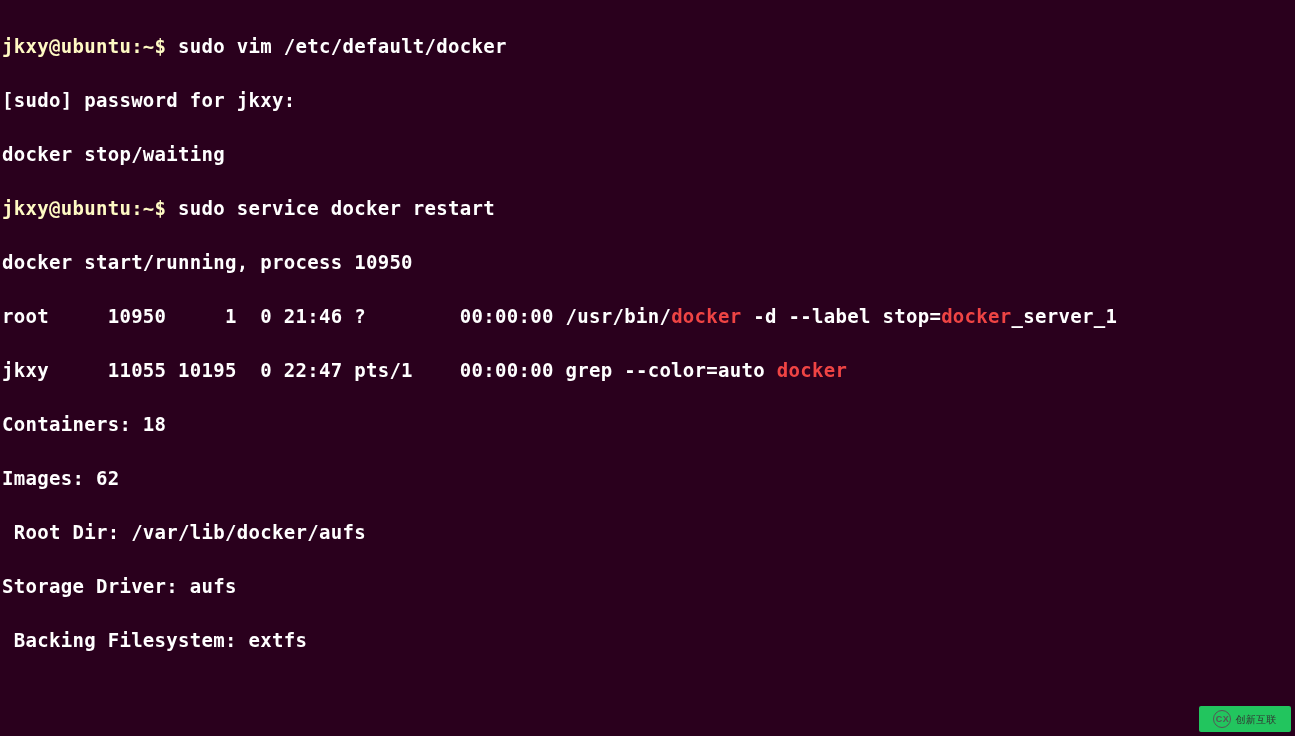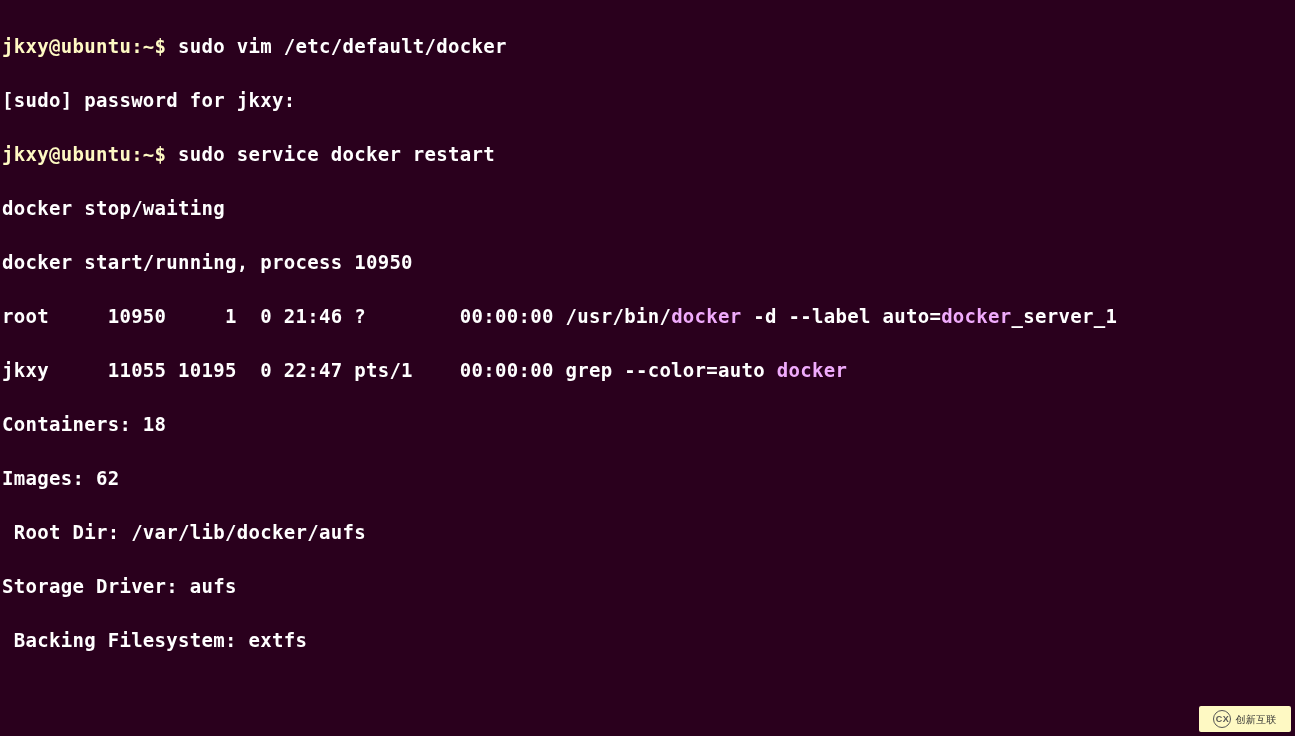--- a/index.html
+++ b/index.html
@@ -15,29 +15,29 @@
     overflow: hidden;
     font-weight: bold;
     letter-spacing: 0.3px;
   }
   .terminal {
     padding: 6px 2px 0 2px;
     white-space: pre;
   }
   .prompt { color: #fef9c3; }
   .cmd { color: #ffffff; margin-top: 48px; }
-  .hl { color: #f0abfc; }
+  .hl { color: #ef4444; }
   .line { display: block; }
   .watermark {
     position: absolute;
     right: 4px;
     bottom: 4px;
     width: 92px;
     height: 26px;
-    background: #fef9c3;
+    background: #22c55e;
     color: #333;
     font-family: sans-serif;
     font-size: 10px;
     font-weight: normal;
     display: flex;
     align-items: center;
     justify-content: center;
     gap: 4px;
     border-radius: 2px;
   }
@@ -52,24 +52,24 @@
     font-weight: bold;
     color: #555;
   }
 </style>
 </head>
 <body>
 
 <div class="terminal">
 <span class="line"><span class="prompt">jkxy@ubuntu:~$ </span><span class="cmd">sudo vim /etc/default/docker</span></span>
 <span class="line">[sudo] password for jkxy:</span>
+<span class="line">docker stop/waiting</span>
 <span class="line"><span class="prompt">jkxy@ubuntu:~$ </span><span class="cmd">sudo service docker restart</span></span>
-<span class="line">docker stop/waiting</span>
 <span class="line">docker start/running, process 10950</span>
-<span class="line"><span>root     10950     1  0 21:46 ?        00:00:00 /usr/bin/</span><span class="hl">docker</span><span> -d --label auto=</span><span class="hl">docker</span><span>_server_1</span></span>
+<span class="line"><span>root     10950     1  0 21:46 ?        00:00:00 /usr/bin/</span><span class="hl">docker</span><span> -d --label stop=</span><span class="hl">docker</span><span>_server_1</span></span>
 <span class="line"><span>jkxy     11055 10195  0 22:47 pts/1    00:00:00 grep --color=auto </span><span class="hl">docker</span></span>
 <span class="line">Containers: 18</span>
 <span class="line">Images: 62</span>
 <span class="line"> Root Dir: /var/lib/docker/aufs</span>
 <span class="line">Storage Driver: aufs</span>
 <span class="line"> Backing Filesystem: extfs</span>
 
 
 
 

